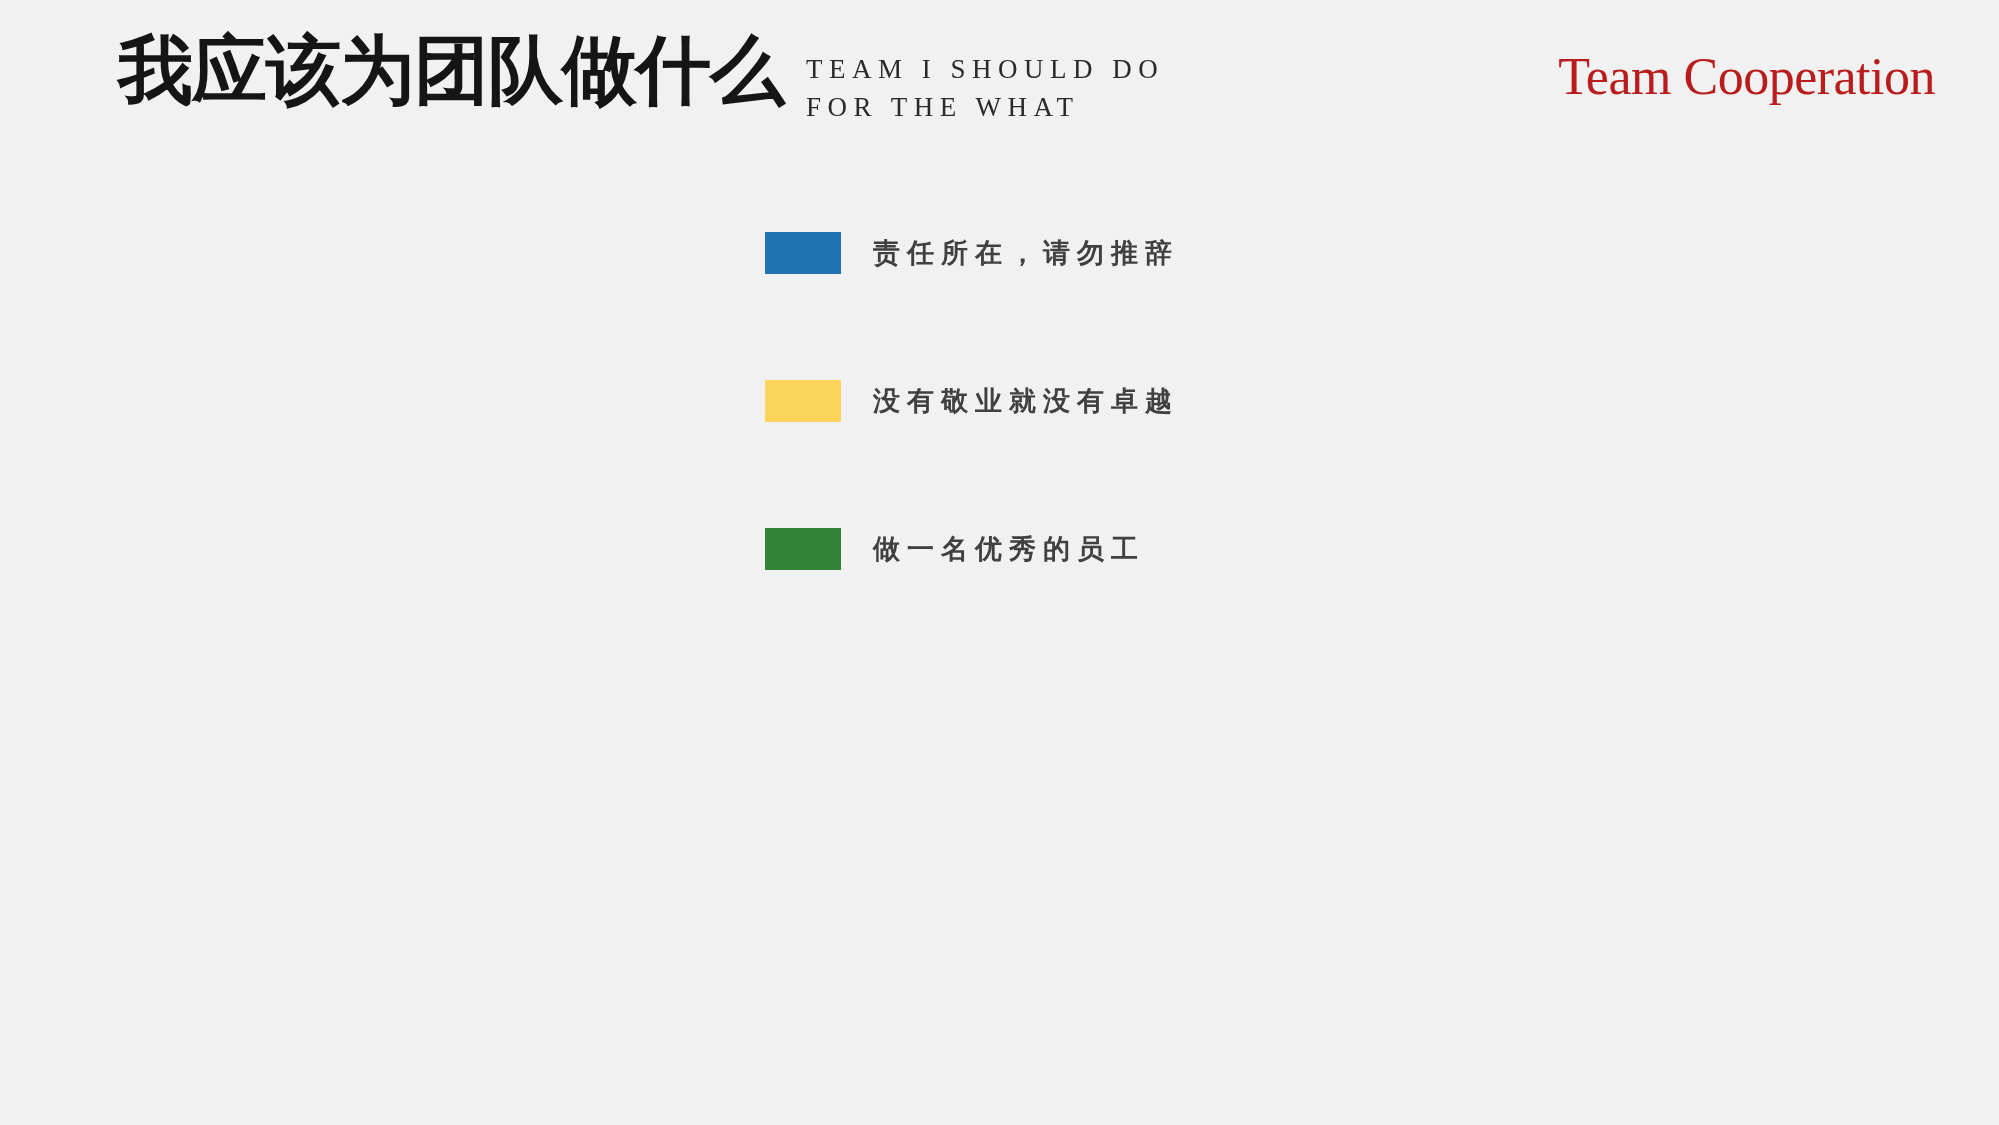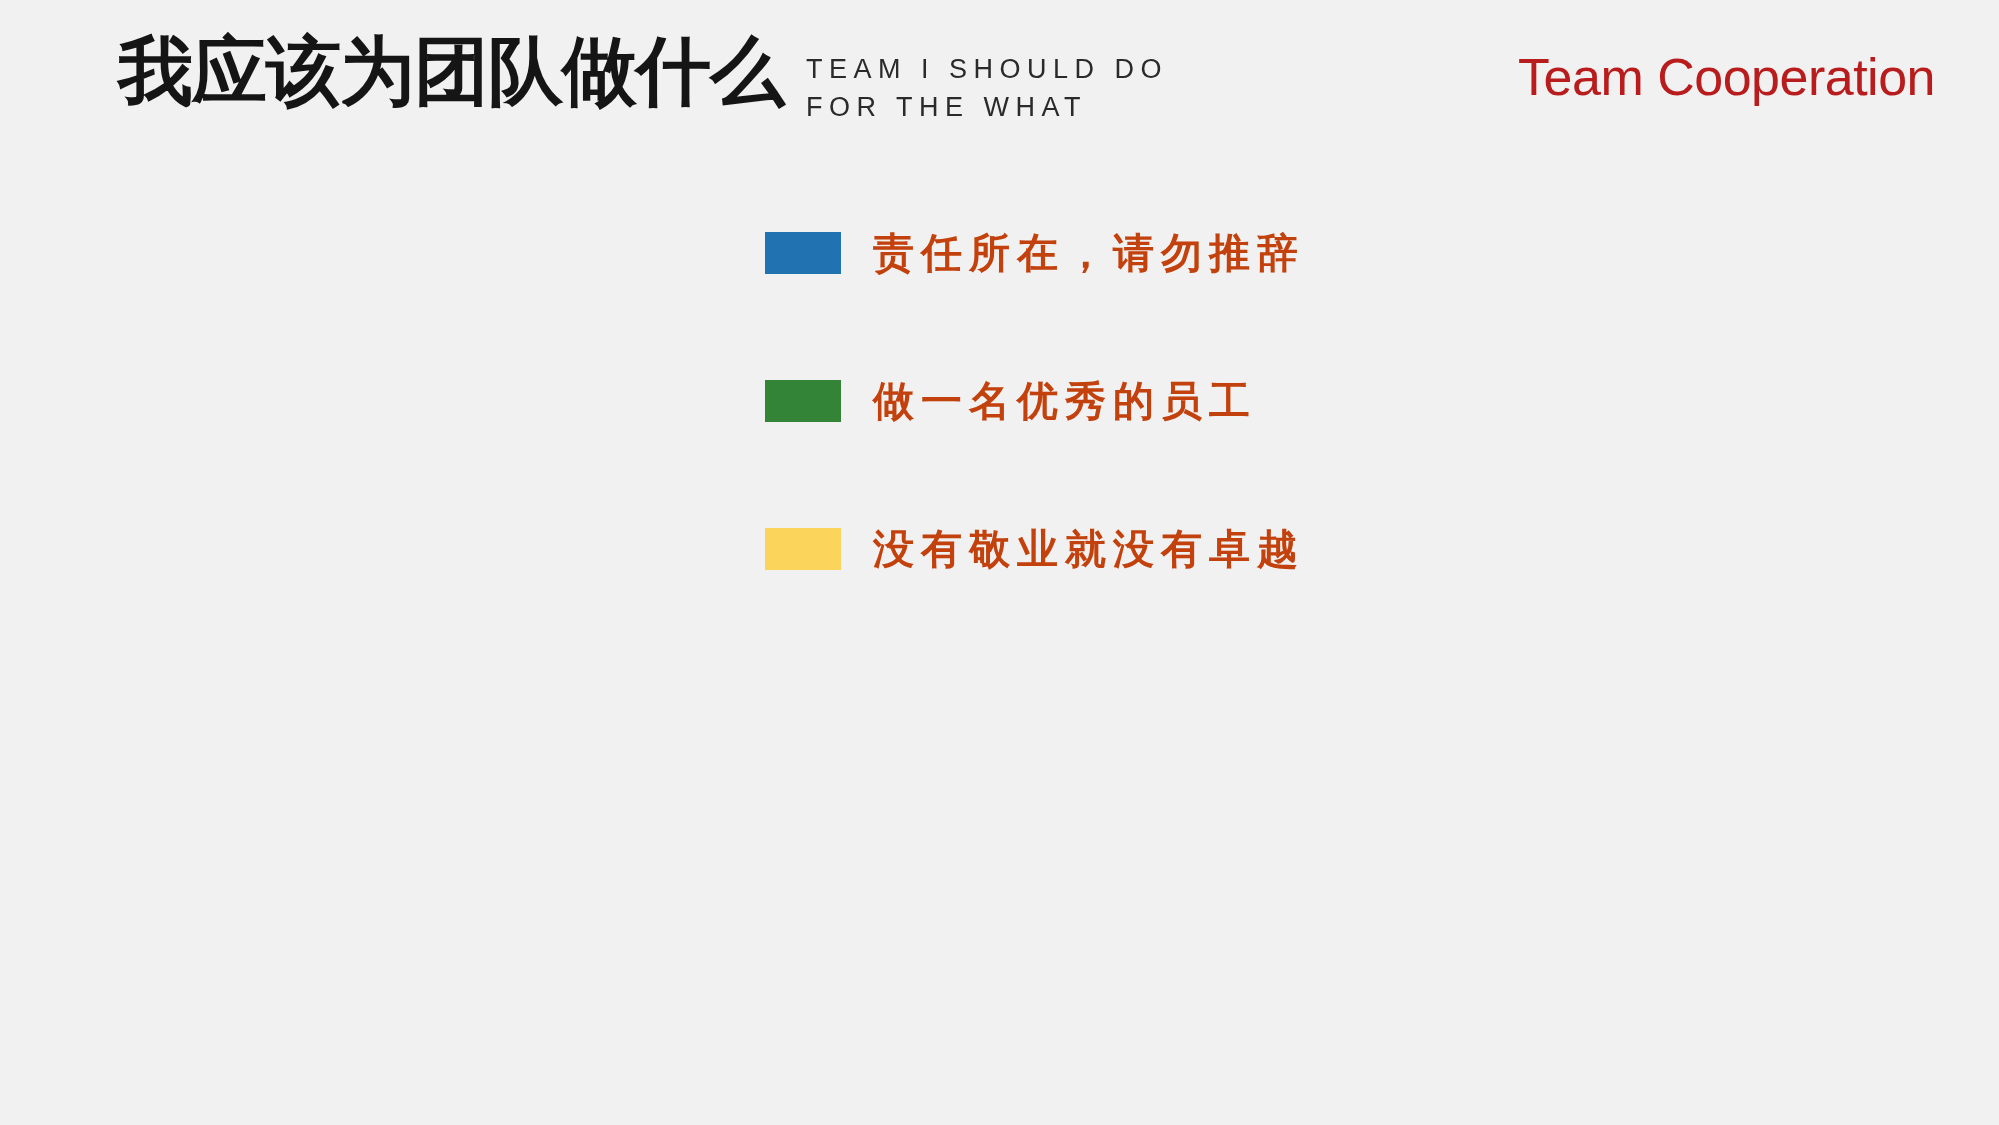--- a/index.html
+++ b/index.html
@@ -7,21 +7,21 @@
     margin: 0;
     padding: 0;
     background: #ffffff;
   }
   #slide {
     position: relative;
     width: 1999px;
     height: 1125px;
     background: #f1f1f1;
     overflow: hidden;
-    font-family: Liberation Sans, sans-serif;
+    font-family: Liberation Serif, serif;
     -webkit-font-smoothing: antialiased;
   }
 
   
   #header {
     position: absolute;
     left: 0; top: 0;
     width: 1999px;
     height: 160px;
   }
@@ -107,24 +107,24 @@
     position: absolute;
     left: 0;
     top: 0;
     width: 76px;
     height: 42px;
   }
   .legend-label {
     position: absolute;
     left: 108px;
     top: -10px;
-    font-size: 41px;
+    font-size: 27px;
     font-weight: 700;
     line-height: 62px;
-    color: #c2410c;
+    color: #404040;
     letter-spacing: 7px;
     white-space: nowrap;
   }
 </style>
 </head>
 <body>
 
 <div id="slide">
 
   <div id="header">
@@ -142,24 +142,24 @@
 
 
   <div id="legend">
 
     <div class="legend-row">
       <div class="legend-swatch" style="background-color: rgb(33, 114, 176);"></div>
       <div class="legend-label">责任所在，请勿推辞</div>
     </div>
 
     <div class="legend-row">
-      <div class="legend-swatch" style="background-color: rgb(52, 132, 56);"></div>
-      <div class="legend-label">做一名优秀的员工</div>
+      <div class="legend-swatch" style="background-color: rgb(251, 212, 92);"></div>
+      <div class="legend-label">没有敬业就没有卓越</div>
     </div>
 
     <div class="legend-row">
-      <div class="legend-swatch" style="background-color: rgb(251, 212, 92);"></div>
-      <div class="legend-label">没有敬业就没有卓越</div>
+      <div class="legend-swatch" style="background-color: rgb(52, 132, 56);"></div>
+      <div class="legend-label">做一名优秀的员工</div>
     </div>
 
 
   </div>
 </div>
 
 </body></html>

